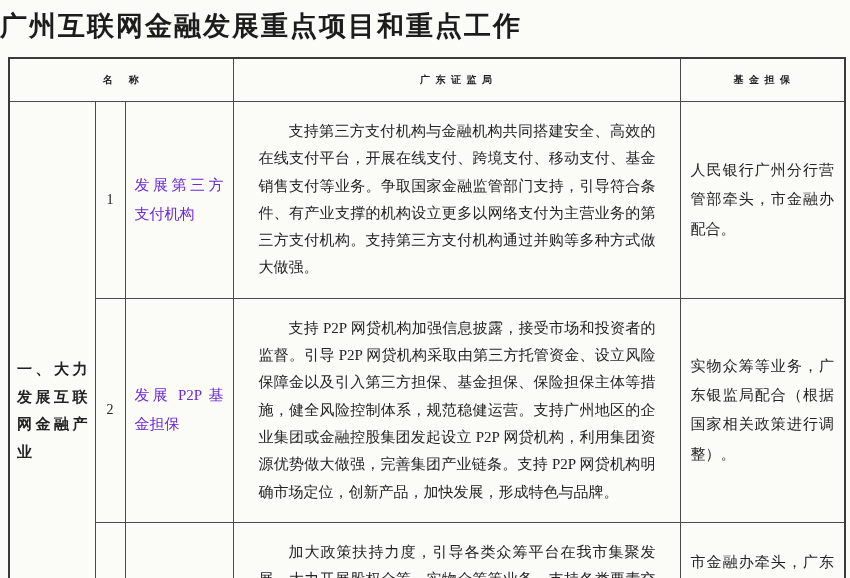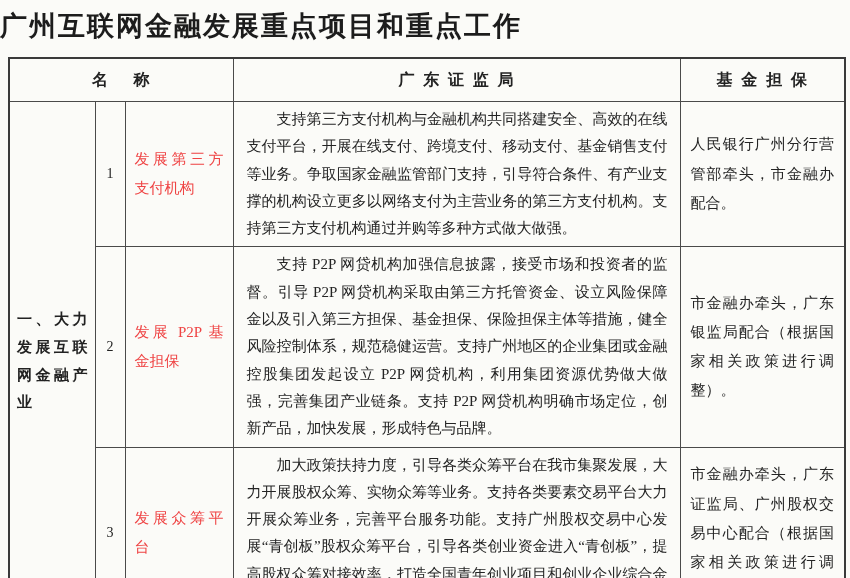--- a/index.html
+++ b/index.html
@@ -38,21 +38,21 @@
     border: 2px solid #3a3a3a;
   }
   .main-table th, .main-table td {
     border: 1px solid #4a4a4a;
     vertical-align: middle;
     overflow: hidden;
   }
   .main-table th {
     font-family: "Liberation Sans", sans-serif;
     font-weight: bold;
-    font-size: 16px;
+    font-size: 10px;
     color: #222;
     text-align: center;
     height: 40px;
   }
   th.sp-wide   { letter-spacing: 1.6em; padding-left: 1.6em; }
   th.sp-med    { letter-spacing: 0.55em; padding-left: 0.55em; }
   .category-cell {
     font-family: "Liberation Sans", sans-serif;
     font-weight: bold;
     font-size: 15px;
@@ -66,25 +66,25 @@
     text-align: center;
     font-size: 14px;
     color: #222;
   }
   .name-cell {
     font-size: 15px;
     line-height: 1.95;
     padding: 0 9px;
     text-align: justify;
     text-justify: inter-ideograph;
-    color: #ef4444;
+    color: #6d28d9;
   }
   .content-cell { padding: 4px 12px 4px 13px; }
   .content-cell p {
-    margin: 0;
+    margin: 12px;
     font-size: 15px;
     line-height: 1.82;
     text-indent: 2em;
     text-align: justify;
     text-justify: inter-ideograph;
     color: #242424;
   }
   .subject-cell {
     font-size: 15px;
     line-height: 1.95;
@@ -129,21 +129,21 @@
           <p>支持第三方支付机构与金融机构共同搭建安全、高效的在线支付平台，开展在线支付、跨境支付、移动支付、基金销售支付等业务。争取国家金融监管部门支持，引导符合条件、有产业支撑的机构设立更多以网络支付为主营业务的第三方支付机构。支持第三方支付机构通过并购等多种方式做大做强。</p>
         </td>
         <td class="subject-cell">人民银行广州分行营管部牵头，市金融办配合。</td>
       </tr>
       <tr class="row-2">
         <td class="num-cell">2</td>
         <td class="name-cell">发展 P2P 基金担保</td>
         <td class="content-cell">
           <p>支持 P2P 网贷机构加强信息披露，接受市场和投资者的监督。引导 P2P 网贷机构采取由第三方托管资金、设立风险保障金以及引入第三方担保、基金担保、保险担保主体等措施，健全风险控制体系，规范稳健运营。支持广州地区的企业集团或金融控股集团发起设立 P2P 网贷机构，利用集团资源优势做大做强，完善集团产业链条。支持 P2P 网贷机构明确市场定位，创新产品，加快发展，形成特色与品牌。</p>
         </td>
-        <td class="subject-cell">市金融办牵头，广东银监局配合（根据国家相关政策进行调整）。</td>
+        <td class="subject-cell">实物众筹等业务，广东银监局配合（根据国家相关政策进行调整）。</td>
       </tr>
       <tr class="row-3">
         <td class="num-cell">3</td>
         <td class="name-cell">发展众筹平台</td>
         <td class="content-cell">
           <p>加大政策扶持力度，引导各类众筹平台在我市集聚发展，大力开展股权众筹、实物众筹等业务。支持各类要素交易平台大力开展众筹业务，完善平台服务功能。支持广州股权交易中心发展“青创板”股权众筹平台，引导各类创业资金进入“青创板”，提高股权众筹对接效率，打造全国青年创业项目和创业企业综合金融服务的知名品牌。</p>
         </td>
         <td class="subject-cell">市金融办牵头，广东证监局、广州股权交易中心配合（根据国家相关政策进行调整）。</td>
       </tr>
     </tbody>

